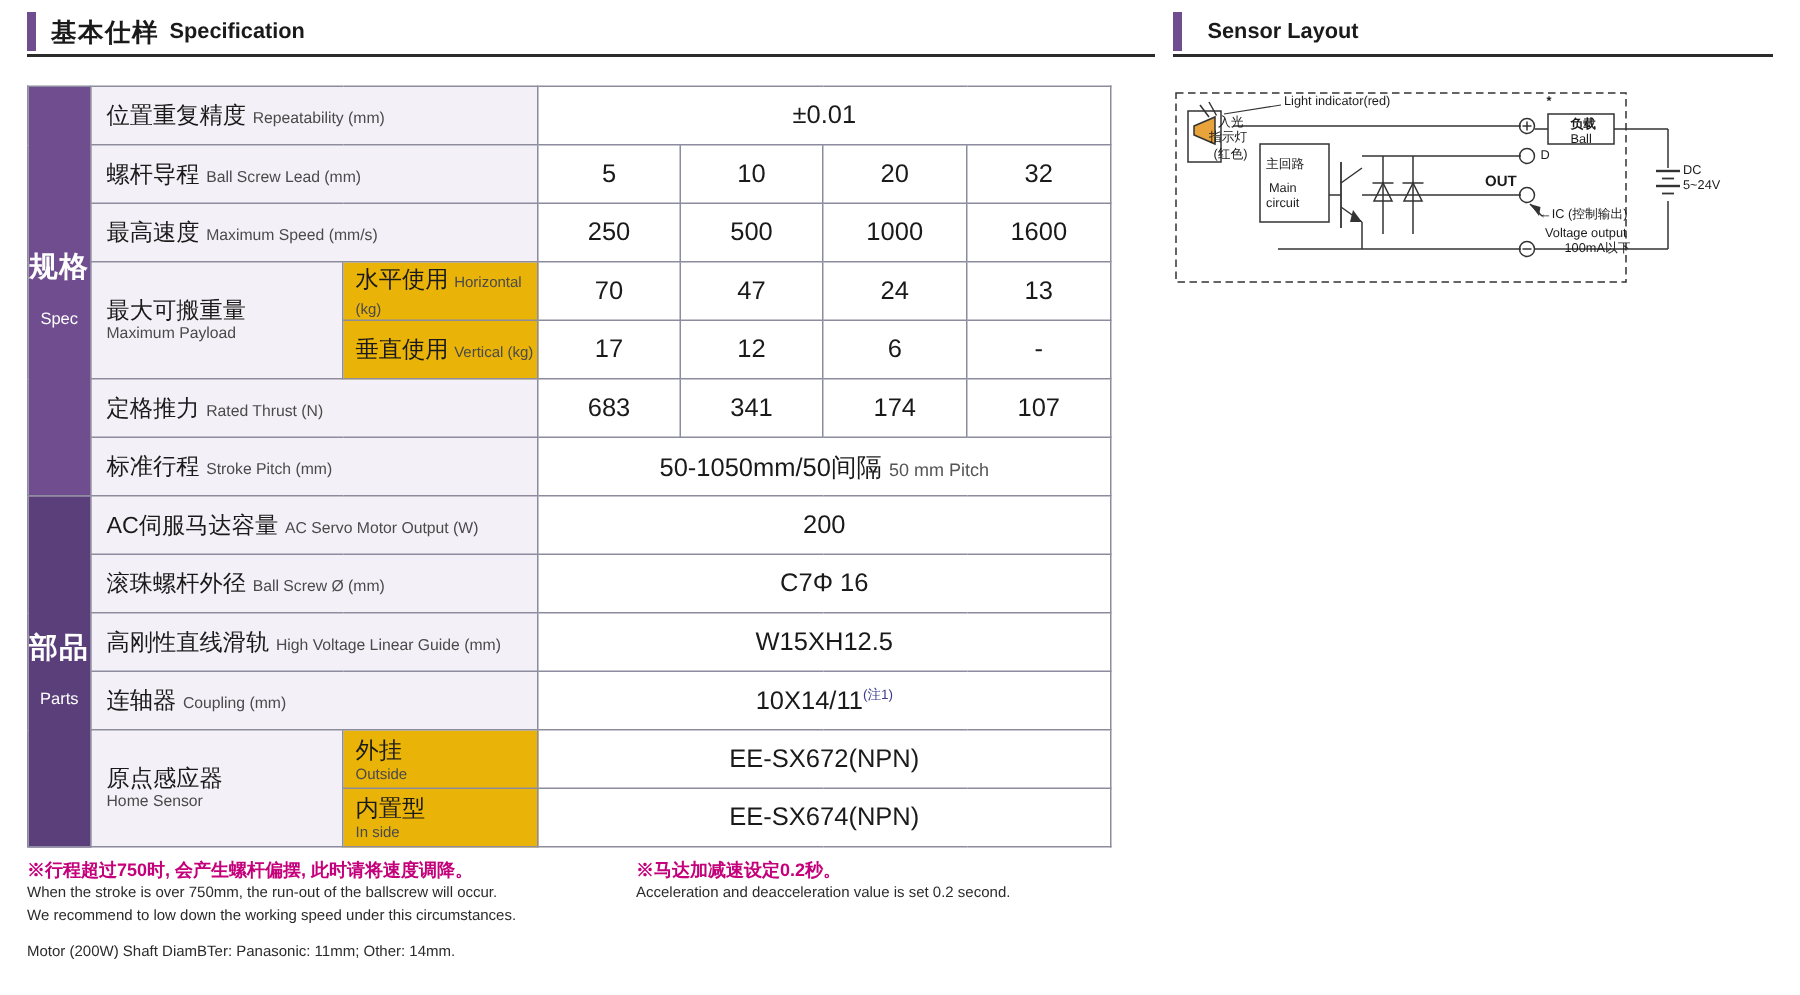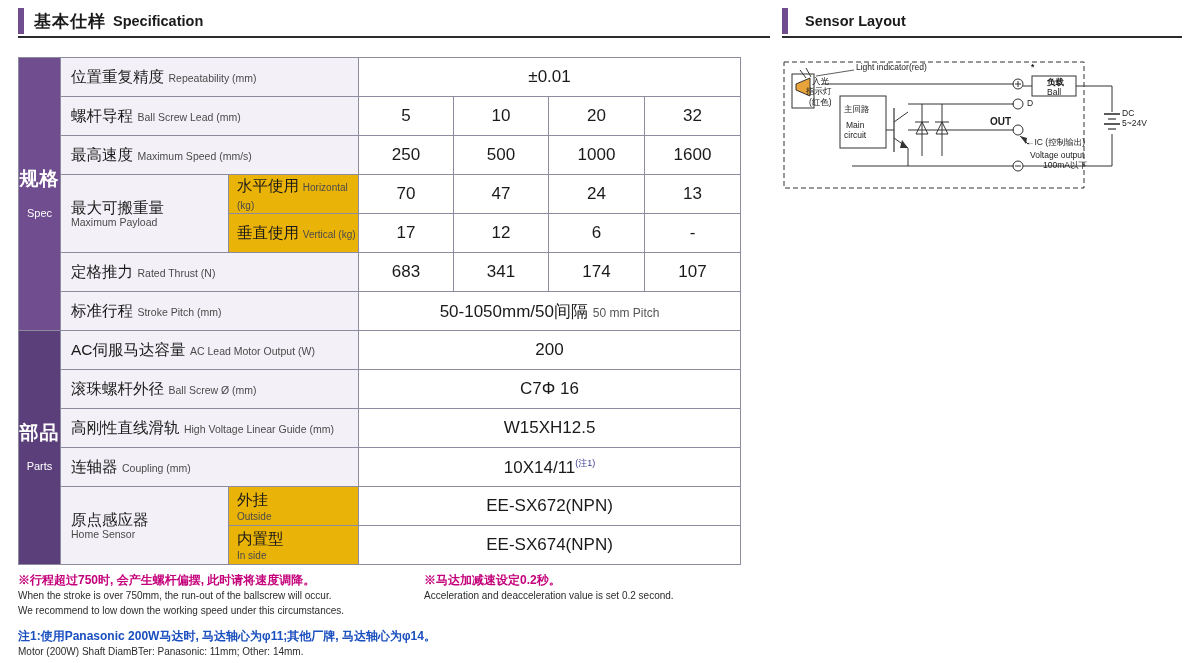--- a/index.html
+++ b/index.html
@@ -155,21 +155,21 @@
       </td>
     </tr>
 
     <tr>
       <td class="sideband parts" rowspan="6">
         <div class="s-cn">部品</div>
         <div class="s-en">Parts</div>
       </td>
       <td class="lbl-cell" colspan="2">
         <span class="cn-lbl">AC伺服马达容量</span>
-        <span class="en-lbl">AC Lead Motor Output (W)</span>
+        <span class="en-lbl">AC Servo Motor Output (W)</span>
       </td>
       <td class="val" colspan="4">200</td>
     </tr>
     <tr>
       <td class="lbl-cell" colspan="2">
         <span class="cn-lbl">滚珠螺杆外径</span>
         <span class="en-lbl">Ball Screw Ø (mm)</span>
       </td>
       <td class="val" colspan="4">C7Φ 16</td>
     </tr>
@@ -213,21 +213,20 @@
 <div class="fn" style="left:18px;top:572px;width:400px;">
   <div class="cn">※行程超过750时, 会产生螺杆偏摆, 此时请将速度调降。</div>
   <div class="en" style="white-space:pre-line;">When the stroke is over 750mm, the run-out of the ballscrew will occur.
 We recommend to low down the working speed under this circumstances.</div>
 </div>
 <div class="fn" style="left:424px;top:572px;width:340px;">
   <div class="cn">※马达加减速设定0.2秒。</div>
   <div class="en">Acceleration and deacceleration value is set 0.2 second.</div>
 </div>
 <div class="fn" style="left:18px;top:628px;width:560px;">
-  <div class="cnb">注1:使用Panasonic 200W马达时, 马达轴心为φ11;其他厂牌, 马达轴心为φ14。</div>
   <div class="en">Motor (200W) Shaft DiamBTer: Panasonic: 11mm; Other: 14mm.</div>
 </div>
 
 <div id="diagram">
   <svg width="400" height="150" viewBox="0 0 400 150">
 
     <rect x="2" y="6" width="300" height="126" fill="none" stroke="#333" stroke-width="1" stroke-dasharray="5,3"></rect>
 
     <rect x="10" y="18" width="22" height="34" fill="none" stroke="#333" stroke-width="1"></rect>
 

